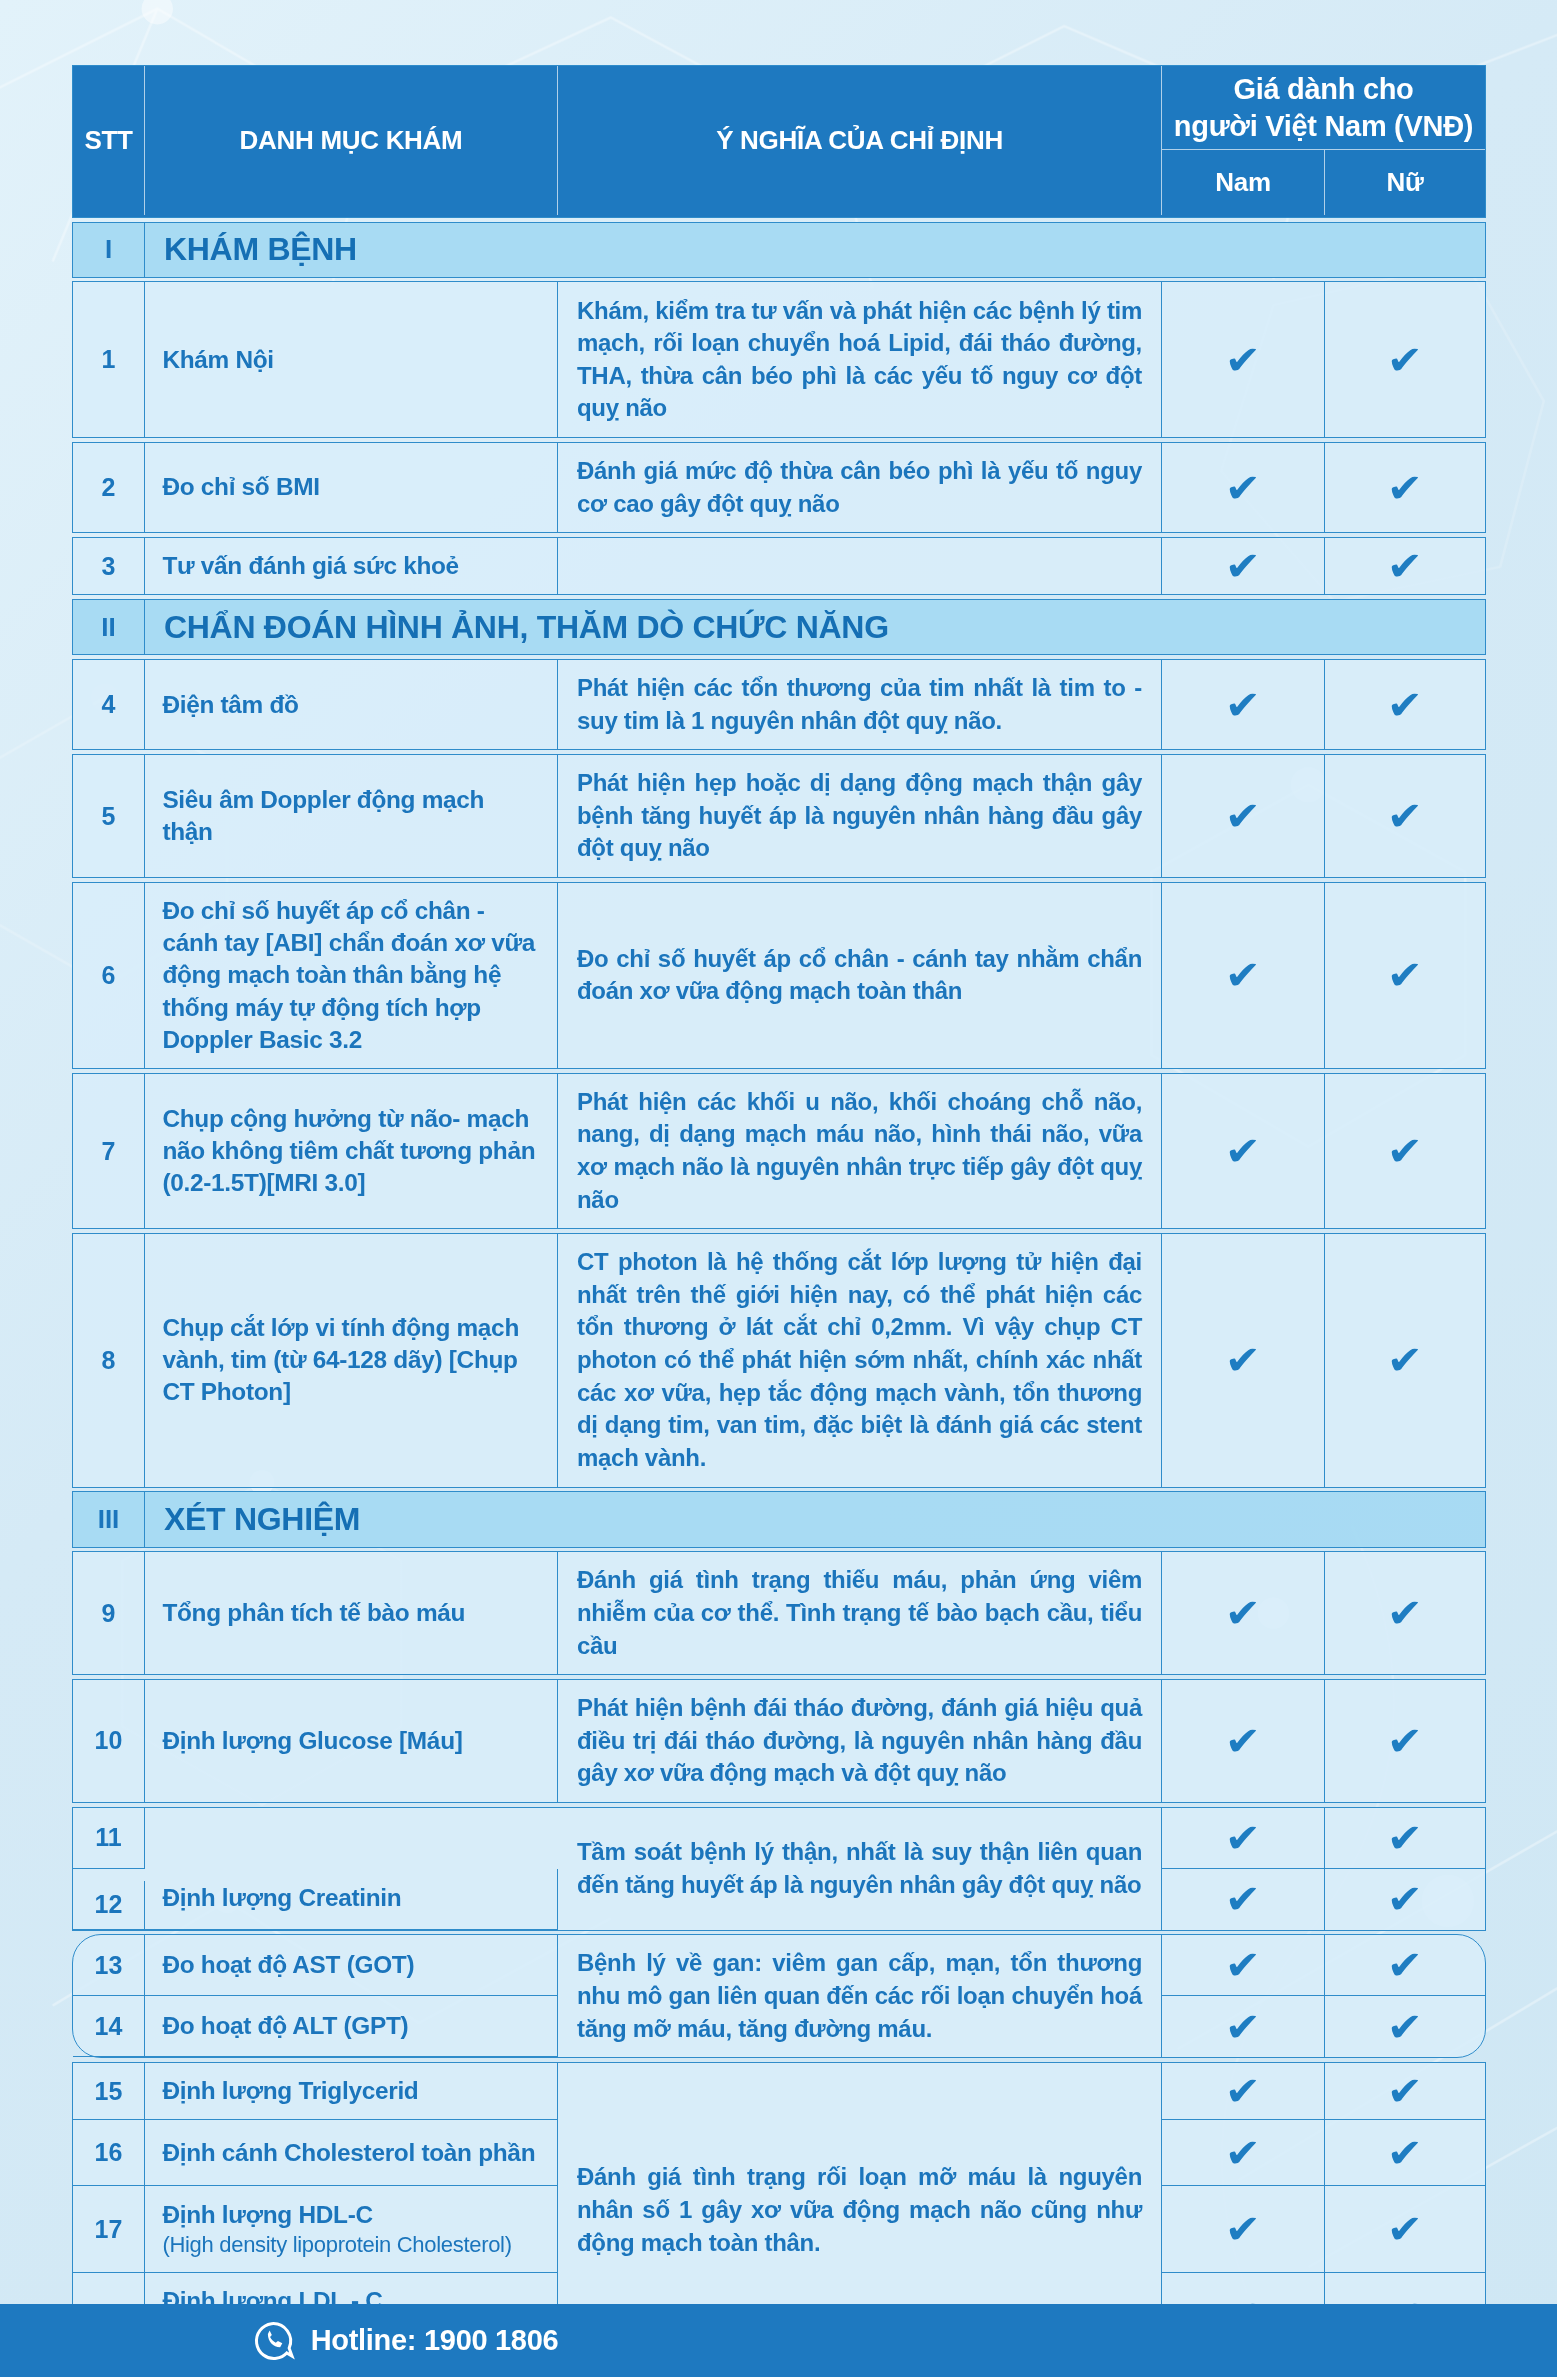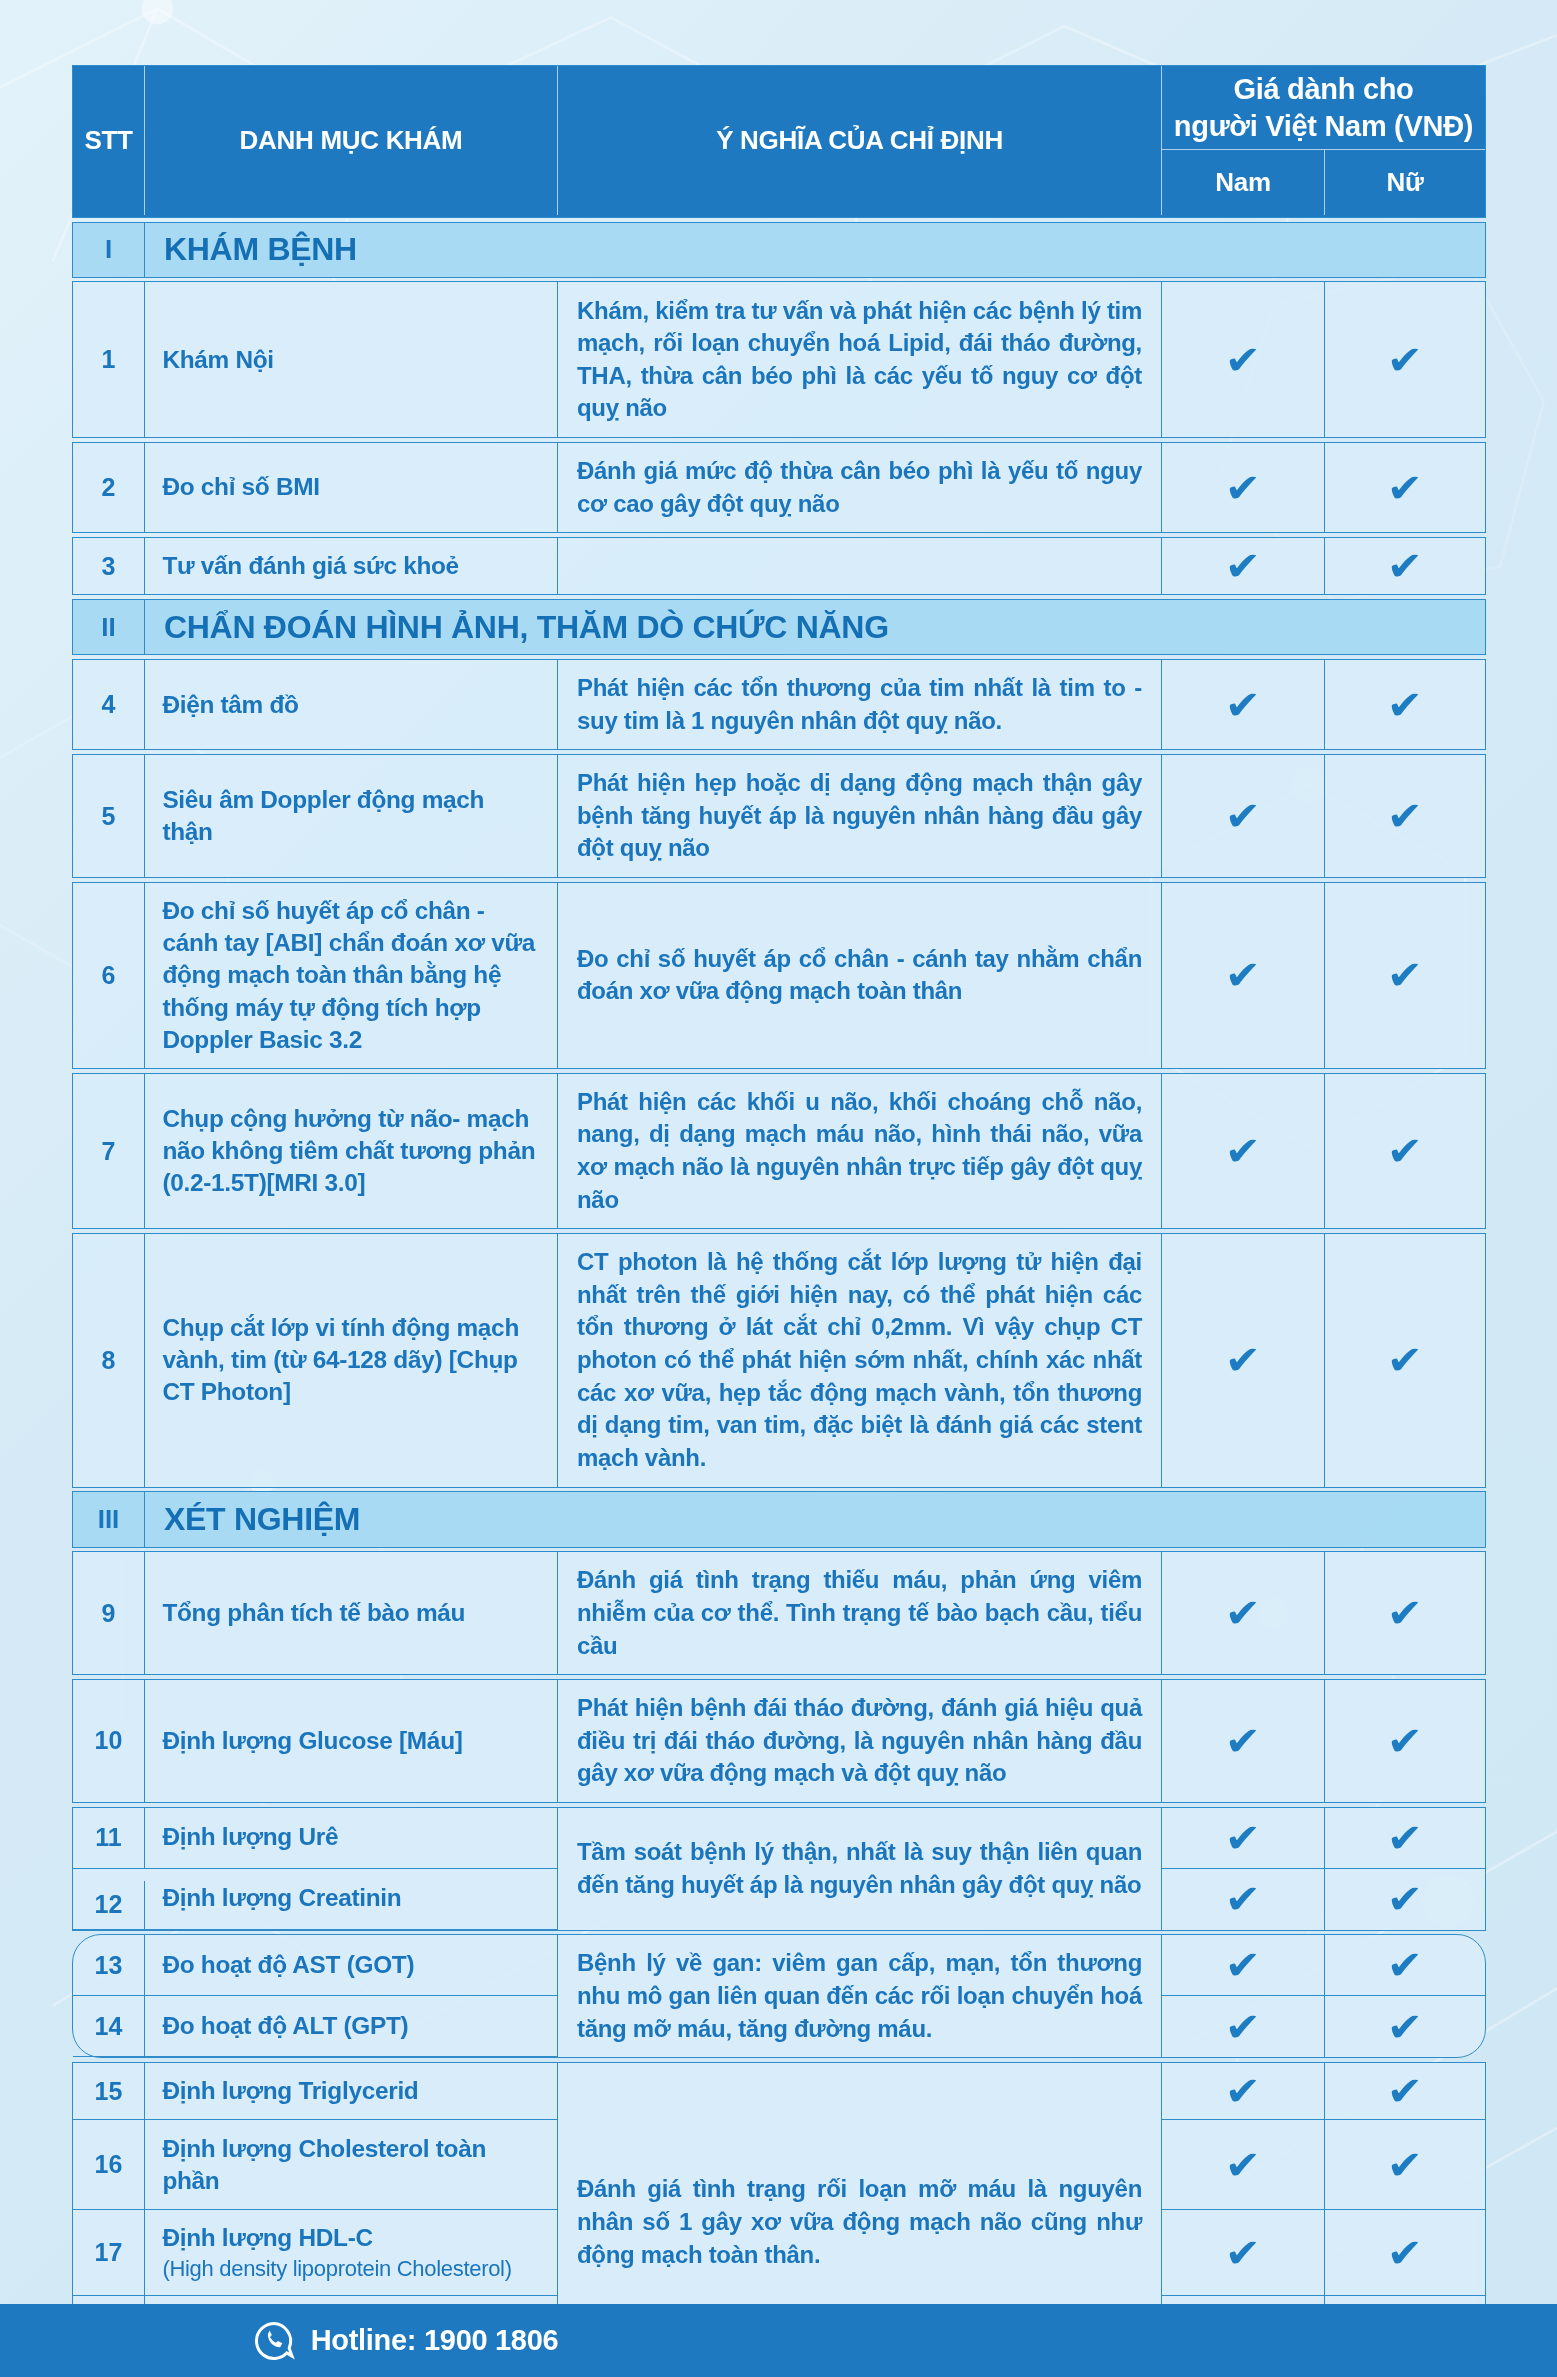--- a/index.html
+++ b/index.html
@@ -275,23 +275,20 @@
     <div class="c chk bR">
         <span class="check">✔</span>
       </div>
     <div class="c chk">
         <span class="check">✔</span>
       </div>
   </div>
 
   <div class="tbox" style="grid-template-rows:repeat(2,minmax(61px,auto));">
     <div class="c num bR bB" style="grid-row:1;grid-column:1;">11</div>
-    <div class="c cat bR bB" style="grid-row:1;grid-column:2;">
-        <span class="main">Định lượng Urê</span>
-      </div>
     <div class="c num bR bB" style="grid-row:2;grid-column:1;margin-top:12px;">12</div>
     <div class="c cat bR bB" style="grid-row:2;grid-column:2;">
         <span class="main">Định lượng Creatinin</span>
       </div>
     <div class="c mean bR" style="grid-row:1/3;grid-column:3;">
         <span>Tầm soát bệnh lý thận, nhất là suy thận liên quan đến tăng huyết áp là nguyên nhân gây đột quỵ não</span>
       </div>
     <div class="c chk bR bB" style="grid-row:1;grid-column:4;">
         <span class="check">✔</span>
       </div>
@@ -332,21 +329,21 @@
       </div>
   </div>
 
   <div class="tbox" style="grid-template-rows:minmax(56px,auto) minmax(66px,auto) minmax(80px,auto) minmax(80px,auto);">
     <div class="c num bR bB" style="grid-row:1;grid-column:1;">15</div>
     <div class="c cat bR bB" style="grid-row:1;grid-column:2;">
         <span class="main">Định lượng Triglycerid</span>
       </div>
     <div class="c num bR bB" style="grid-row:2;grid-column:1;">16</div>
     <div class="c cat bR bB" style="grid-row:2;grid-column:2;">
-        <span class="main">Định lượng Cholesterol toàn phần</span>
+        <span class="main">Định cánh Cholesterol toàn phần</span>
       </div>
     <div class="c num bR bB" style="grid-row:3;grid-column:1;">17</div>
     <div class="c cat bR bB" style="grid-row:3;grid-column:2;">
       <span class="main">Định lượng HDL-C</span>
       <span class="sub">(High density lipoprotein Cholesterol)</span>
     </div>
     <div class="c num bR" style="grid-row:4;grid-column:1;">18</div>
     <div class="c cat bR" style="grid-row:4;grid-column:2;">
       <span class="main">Định lượng LDL - C</span>
       <span class="sub">(Low density lipoprotein Cholesterol)</span>

